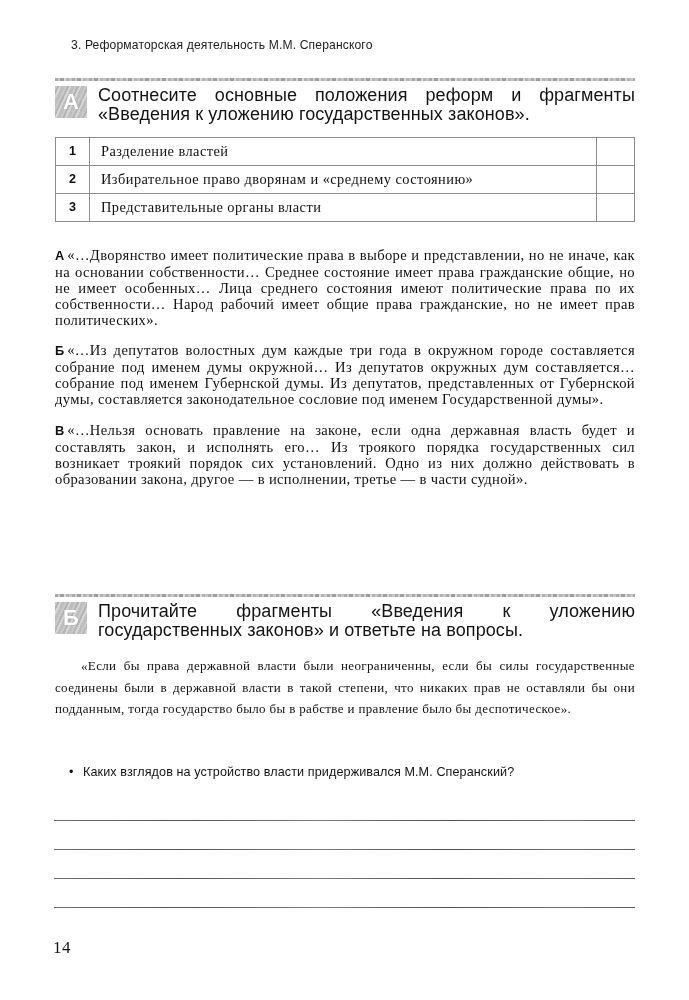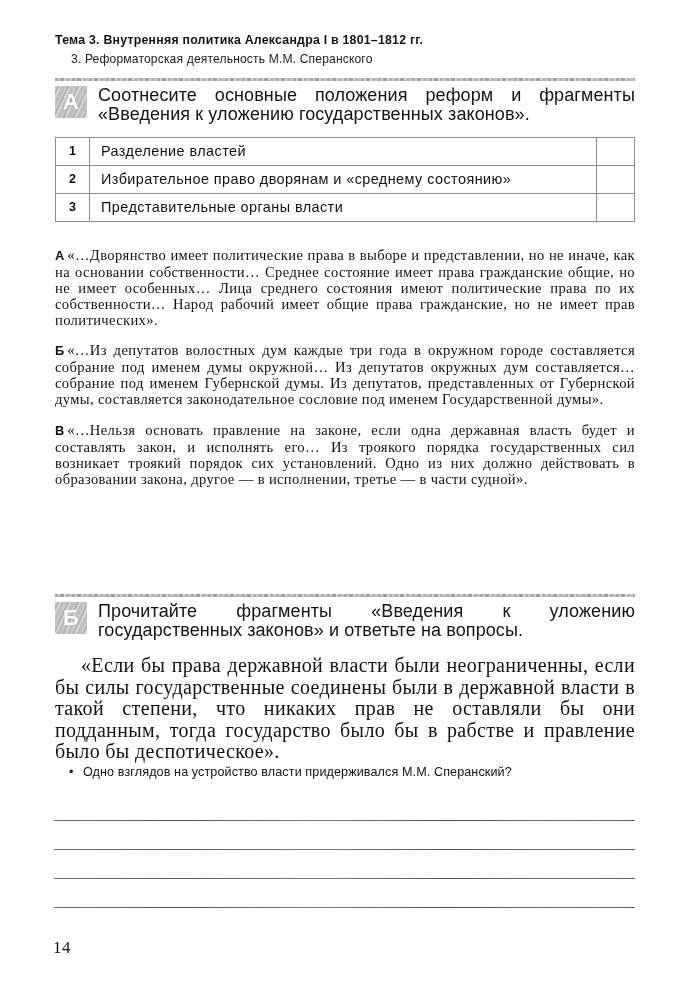--- a/index.html
+++ b/index.html
@@ -122,21 +122,21 @@
     top: 137px;
     width: 580px;
     border-collapse: collapse;
     table-layout: fixed;
   }
   .match-table td {
     border: 1px solid #8d8d8d;
     height: 24px;
     padding: 1px 0 2px 0;
     vertical-align: middle;
-    font-family: Liberation Sans, sans-serif;
+    font-family: Liberation Serif, serif;
   }
   .match-table td.num {
     width: 33px;
     text-align: center;
     font-family: "Liberation Sans", "DejaVu Sans", sans-serif;
     font-weight: bold;
     font-size: 12.6px;
     color: #101010;
   }
   .match-table td.stmt {
@@ -178,21 +178,21 @@
     color: #101010;
   }
 
   
   .quote {
     position: absolute;
     left: 55px;
     top: 655px;
     width: 580px;
     font-family: "Liberation Serif", "DejaVu Serif", serif;
-    font-size: 20px;
+    font-size: 13px;
     line-height: 21.6px;
     text-align: justify;
     text-justify: inter-word;
     letter-spacing: .35px;
     color: #121212;
     text-indent: 26px;
   }
 
   
   .question-list {
@@ -251,21 +251,20 @@
     color: #141414;
     letter-spacing: .5px;
   }
 </style>
 </head>
 <body>
 
 <div class="page">
 
   <div class="header">
-    <div class="header-theme">Тема 3. Внутренняя политика Александра I в 1801–1812 гг.</div>
     <div class="header-sub">3. Реформаторская деятельность М.М. Сперанского</div>
   </div>
 
   <div class="task" style="top:78px;">
     <div class="task-rule"></div>
     <div class="task-body">
       <div class="task-badge">
         <span>А</span>
       </div>
       <div class="task-text">Соотнесите основные положения реформ и фрагменты «Введения к уложению государственных законов».</div>
@@ -306,21 +305,21 @@
       </div>
       <div class="task-text">Прочитайте фрагменты «Введения к уложению государственных законов» и ответьте на вопросы.</div>
     </div>
   </div>
 
   <div class="quote">«Если бы права державной власти были неограниченны, если бы силы государственные соединены были в державной власти в такой степени, что никаких прав не оставляли бы они подданным, тогда государство было бы в рабстве и правление было бы деспотическое».</div>
 
   <ul class="question-list">
     <li class="question-item">
       <span class="bullet">•</span>
-      <span>Одно взглядов на устройство власти придерживался М.М. Сперанский?</span>
+      <span>Каких взглядов на устройство власти придерживался М.М. Сперанский?</span>
     </li>
   </ul>
 
   <div class="answer-lines">
     <div class="answer-line"></div>
     <div class="answer-line"></div>
     <div class="answer-line"></div>
     <div class="answer-line"></div>
   </div>
 

